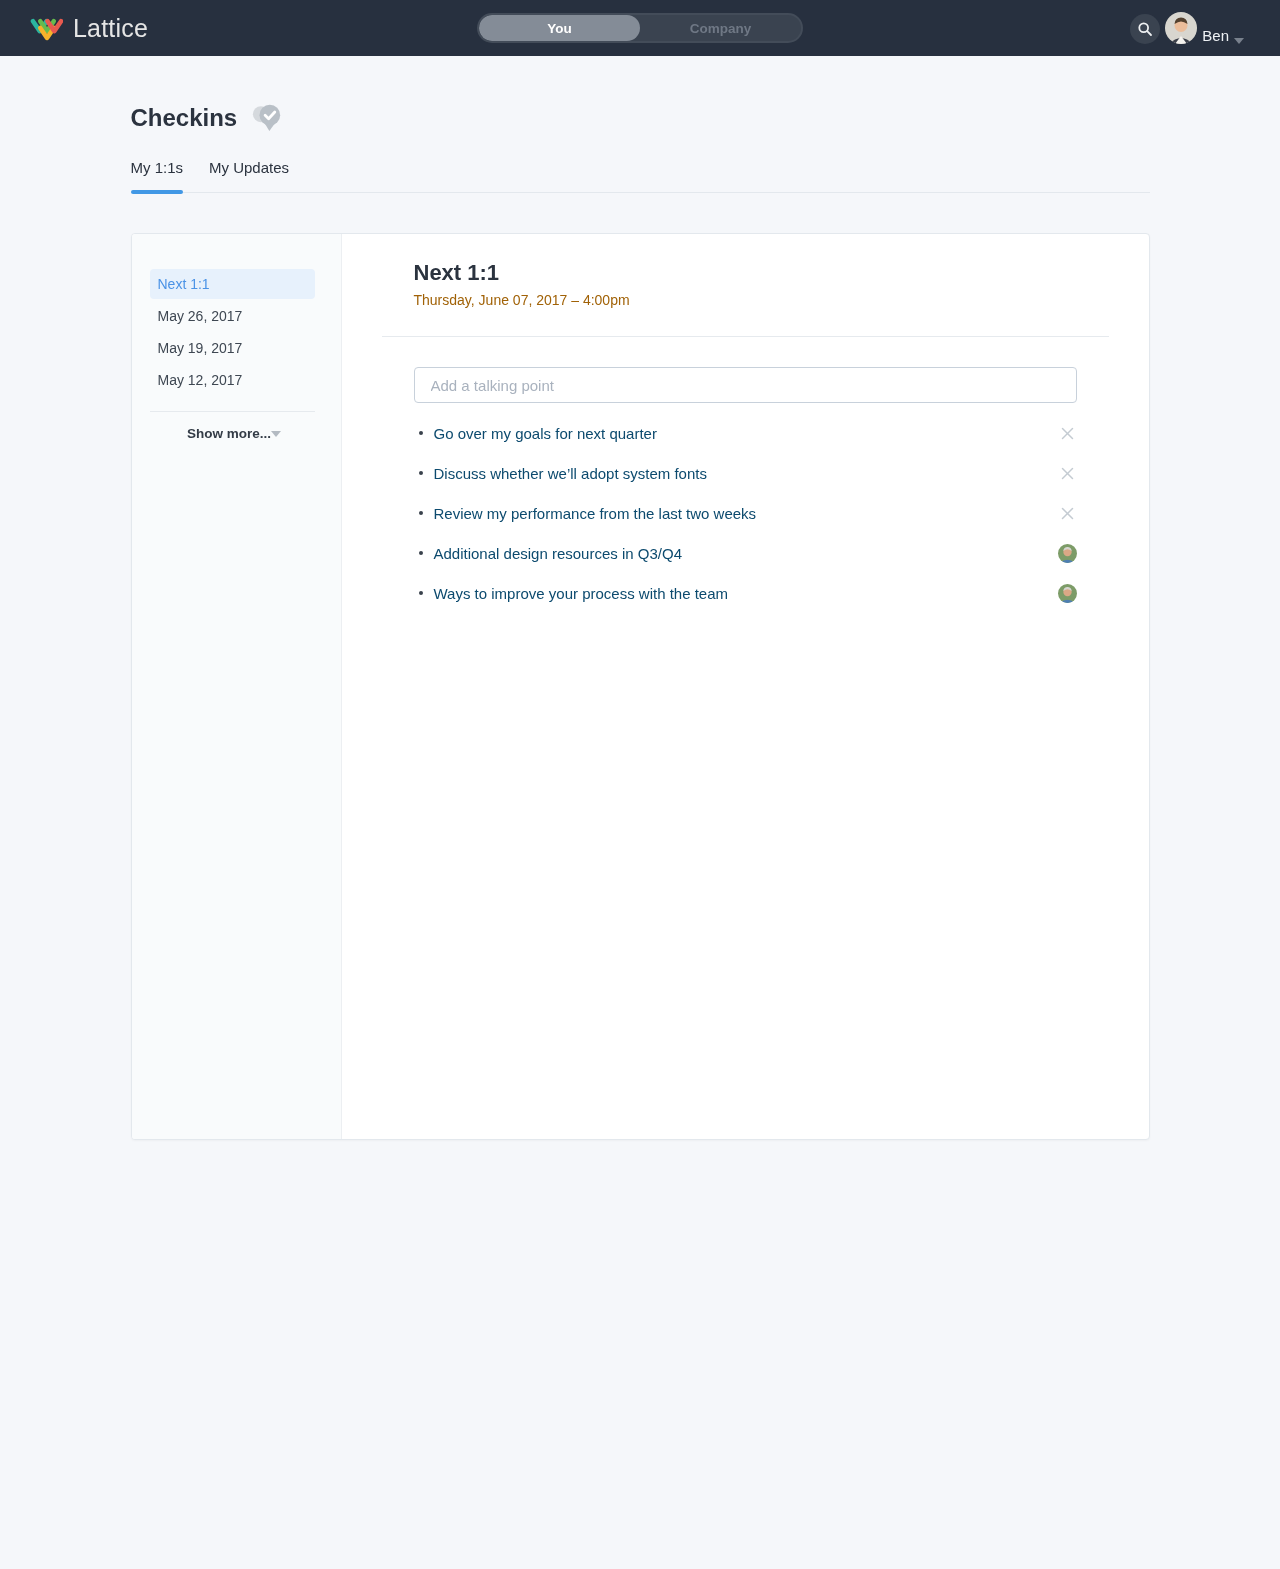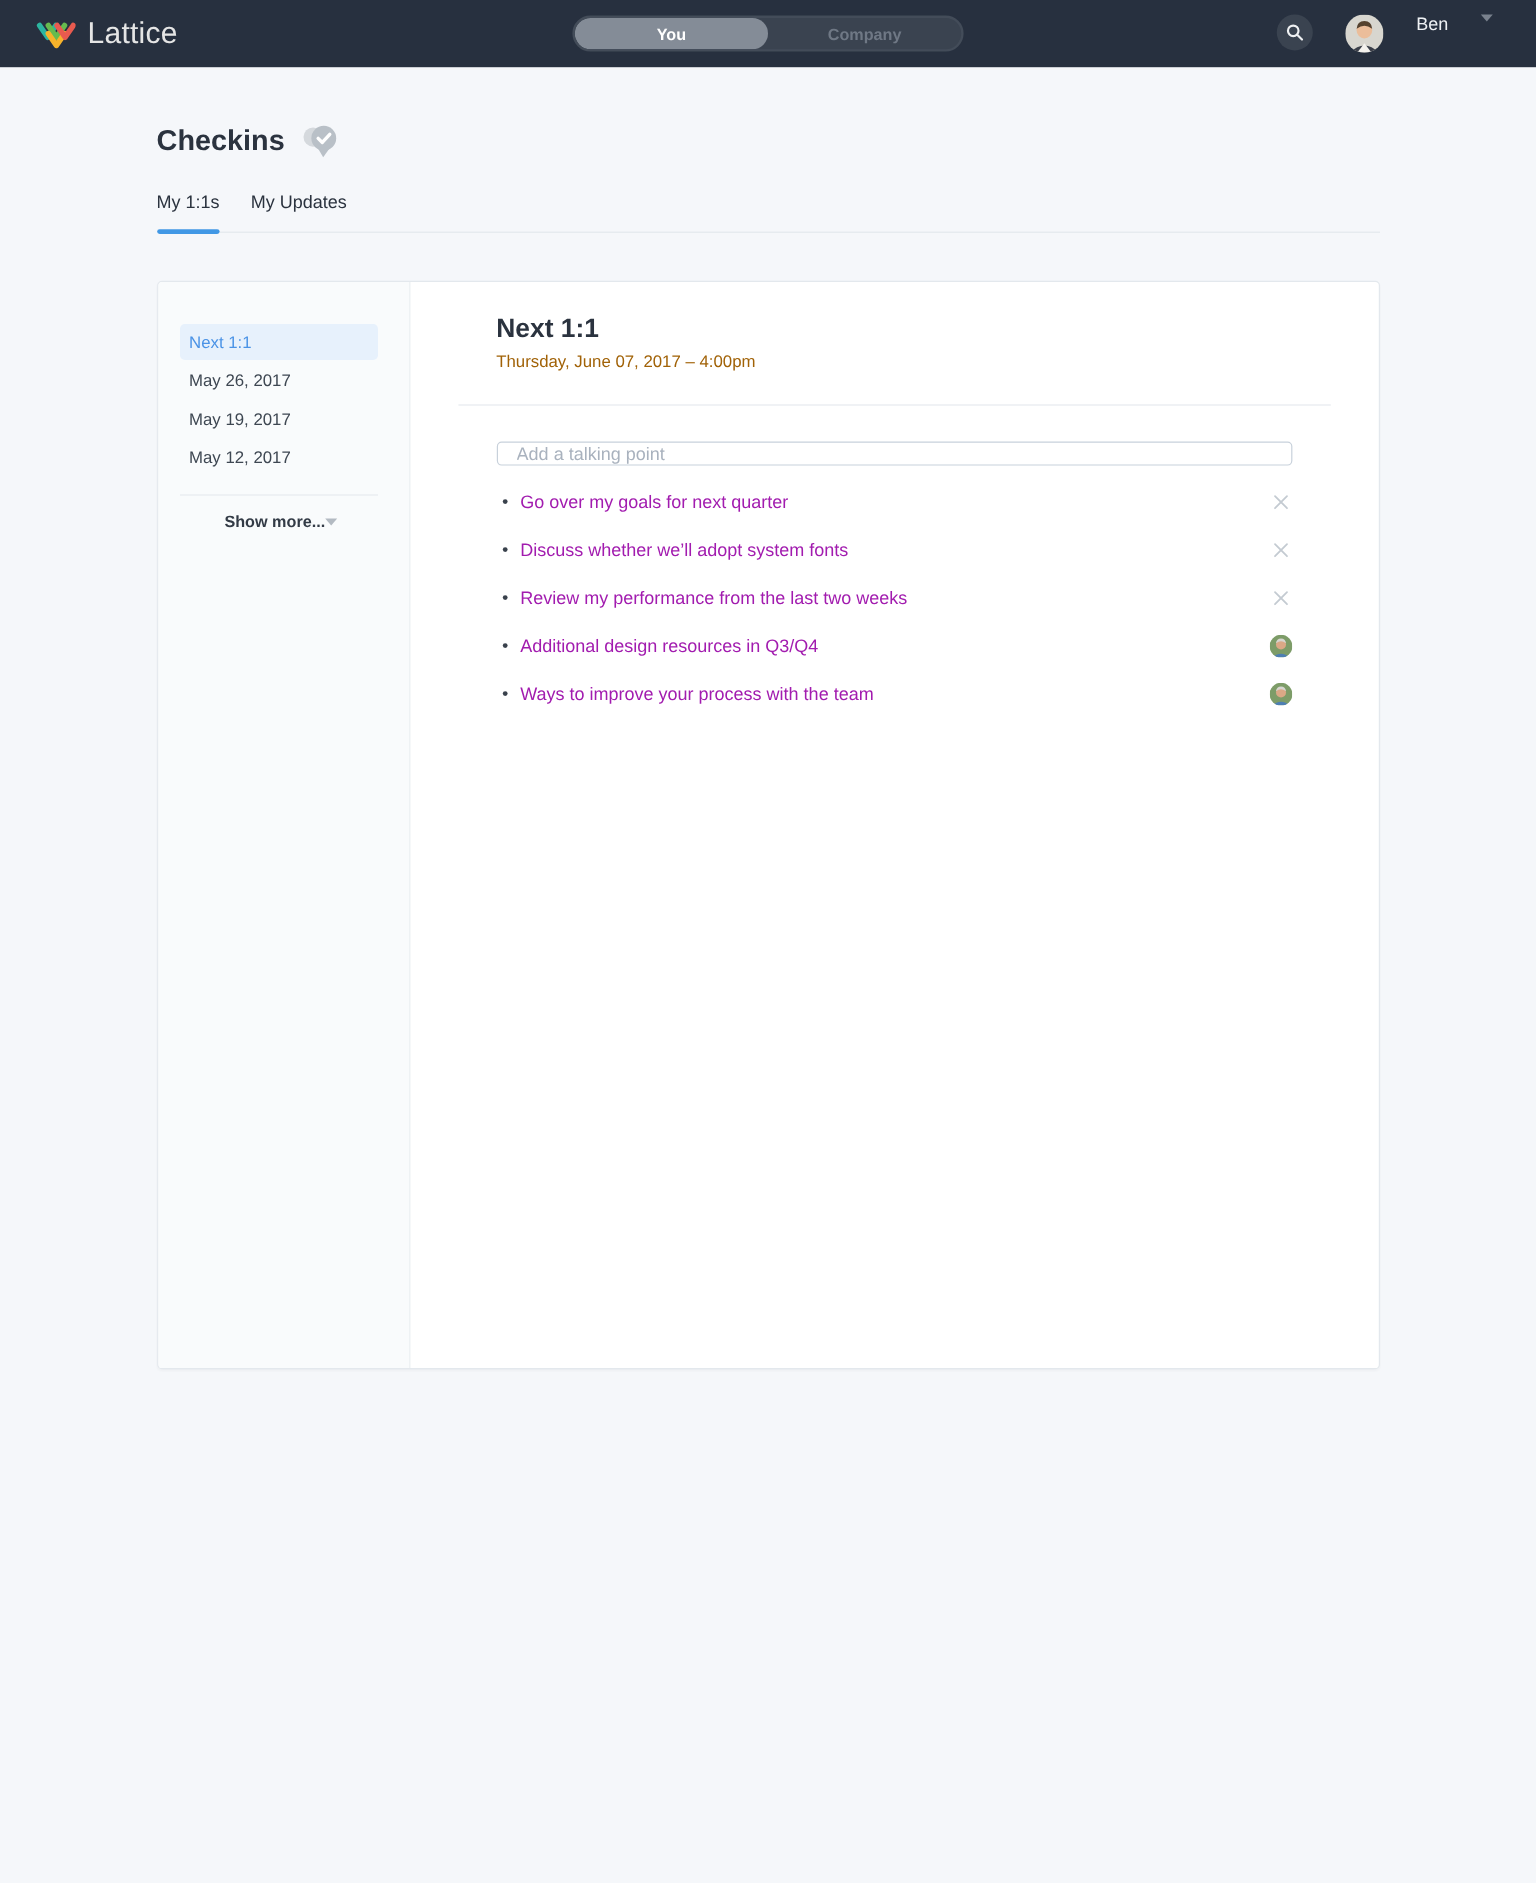--- a/index.html
+++ b/index.html
@@ -38,21 +38,21 @@
   .seg {
     flex: 1;
     display: flex; align-items: center; justify-content: center;
     font-size: 13.5px; font-weight: 700;
     color: #6f7885;
     cursor: pointer;
     border-radius: 15px;
   }
   .seg.active { background: #848c97; color: #ffffff; }
 
-  .nav-right { margin-left: auto; display: flex; align-items: flex-start; gap: 27px; }
+  .nav-right { margin-left: auto; display: flex; align-items: flex-end; gap: 5px; }
   .search-btn {
     width: 30px; height: 30px; border-radius: 50%;
     background: #3a4350; border: none; cursor: pointer;
     display: flex; align-items: center; justify-content: center;
   }
   .nav-avatar {
     width: 32px; height: 32px; border-radius: 50%; overflow: hidden;
     cursor: pointer; flex: none;
   }
   .user-name { color: #eef1f4; font-size: 15px; cursor: pointer; }
@@ -127,38 +127,38 @@
   }
 
   .panel { flex: 1; padding: 25px 40px 0; }
   .panel-pad { padding: 0 32px; }
   .meeting-title { font-size: 22px; font-weight: 700; color: #2b333f; line-height: 28px; }
   .meeting-date { margin-top: 5px; font-size: 14px; color: #a16207; }
   .panel hr { border: none; border-top: 1px solid #e6eaee; margin-top: 28px; }
 
   .tp-input {
     display: block; width: 100%;
-    margin-top: 30px; height: 20px;
+    margin-top: 30px; height: 36px;
     border: 1px solid #c8d1db; border-radius: 4px;
     padding: 0 16px;
     font-family: "Liberation Sans", sans-serif;
     font-size: 15px; color: #3a424d;
     background: #ffffff;
     outline: none;
   }
   .tp-input::placeholder { color: #a9b2be; }
 
   .tp-list { list-style: none; margin-top: 10px; }
   .tp-row { height: 40px; display: flex; align-items: center; }
   .tp-bullet {
     width: 4px; height: 4px; border-radius: 50%;
     background: #39414c; flex: none;
     margin: 0 11px 0 5px;
   }
-  .tp-text { flex: 1; font-size: 15px; color: #a21caf; }
+  .tp-text { flex: 1; font-size: 15px; color: #0c4a6e; }
   .tp-remove {
     width: 20px; height: 20px; flex: none;
     background: none; border: none; cursor: pointer;
     display: flex; align-items: center; justify-content: center;
     margin-right: -1px;
   }
   .tp-avatar {
     width: 19px; height: 19px; border-radius: 50%; overflow: hidden; flex: none;
   }
 </style>

